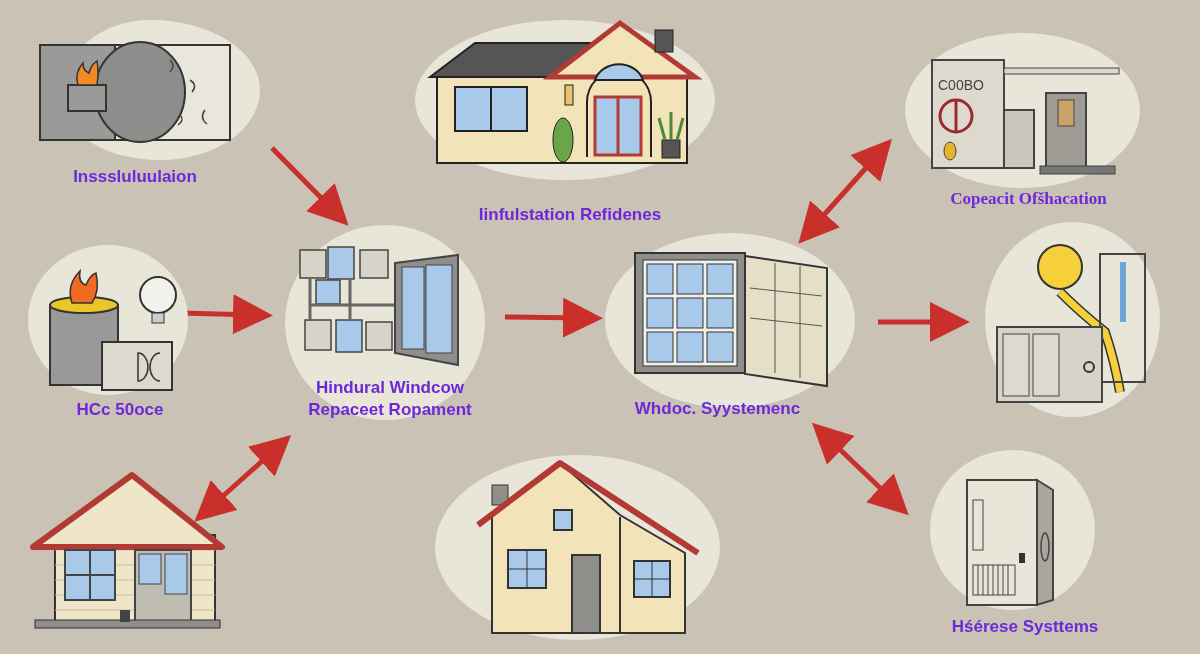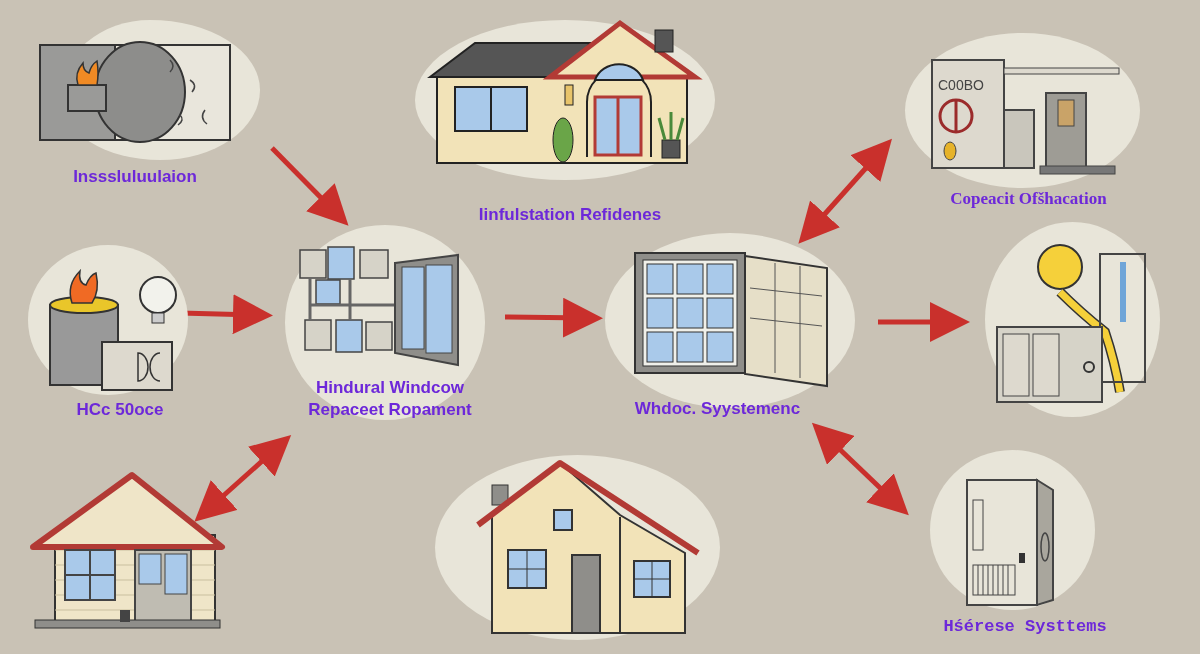--- a/index.html
+++ b/index.html
@@ -189,21 +189,21 @@
     <line x1="190" y1="72" x2="190" y2="188" stroke="#333" stroke-width="2"></line>
     <rect x="124" y="65" width="18" height="20" fill="#a9c9ea" stroke="#333" stroke-width="2"></rect>
     <rect x="78" y="105" width="38" height="38" fill="#a9c9ea" stroke="#333" stroke-width="2"></rect>
     <path d="M97,105 v38 M78,124 h38" stroke="#333"></path>
     <rect x="142" y="110" width="28" height="78" fill="#8f8e8a" stroke="#333" stroke-width="2"></rect>
     <rect x="204" y="116" width="36" height="36" fill="#a9c9ea" stroke="#333" stroke-width="2"></rect>
     <path d="M222,116 v36 M204,134 h36" stroke="#333"></path>
   </svg>
 </div>
 
-<div class="node" style="left:925px;top:450px;width:200px;height:195px;font-family:Liberation Mono, monospace;">
+<div class="node" style="left:925px;top:450px;width:200px;height:195px;">
   <div class="blob" style="left:5px;top:0;width:165px;height:160px;border-radius:50%;"></div>
   <svg width="200" height="160" style="left:0;top:0;">
     <rect x="42" y="30" width="70" height="125" fill="#e8e5d9" stroke="#444" stroke-width="2"></rect>
     <polygon points="112,30 128,40 128,150 112,155" fill="#a9a69d" stroke="#444" stroke-width="2"></polygon>
     <rect x="48" y="50" width="10" height="50" fill="none" stroke="#444"></rect>
     <rect x="48" y="115" width="42" height="30" fill="none" stroke="#444"></rect>
     <path d="M53,115 v30 M58,115 v30 M63,115 v30 M68,115 v30 M73,115 v30 M78,115 v30 M83,115 v30" stroke="#444"></path>
     <rect x="94" y="103" width="6" height="10" fill="#333"></rect>
     <ellipse cx="120" cy="97" rx="4" ry="14" fill="none" stroke="#444" stroke-width="1.5"></ellipse>
   </svg>

